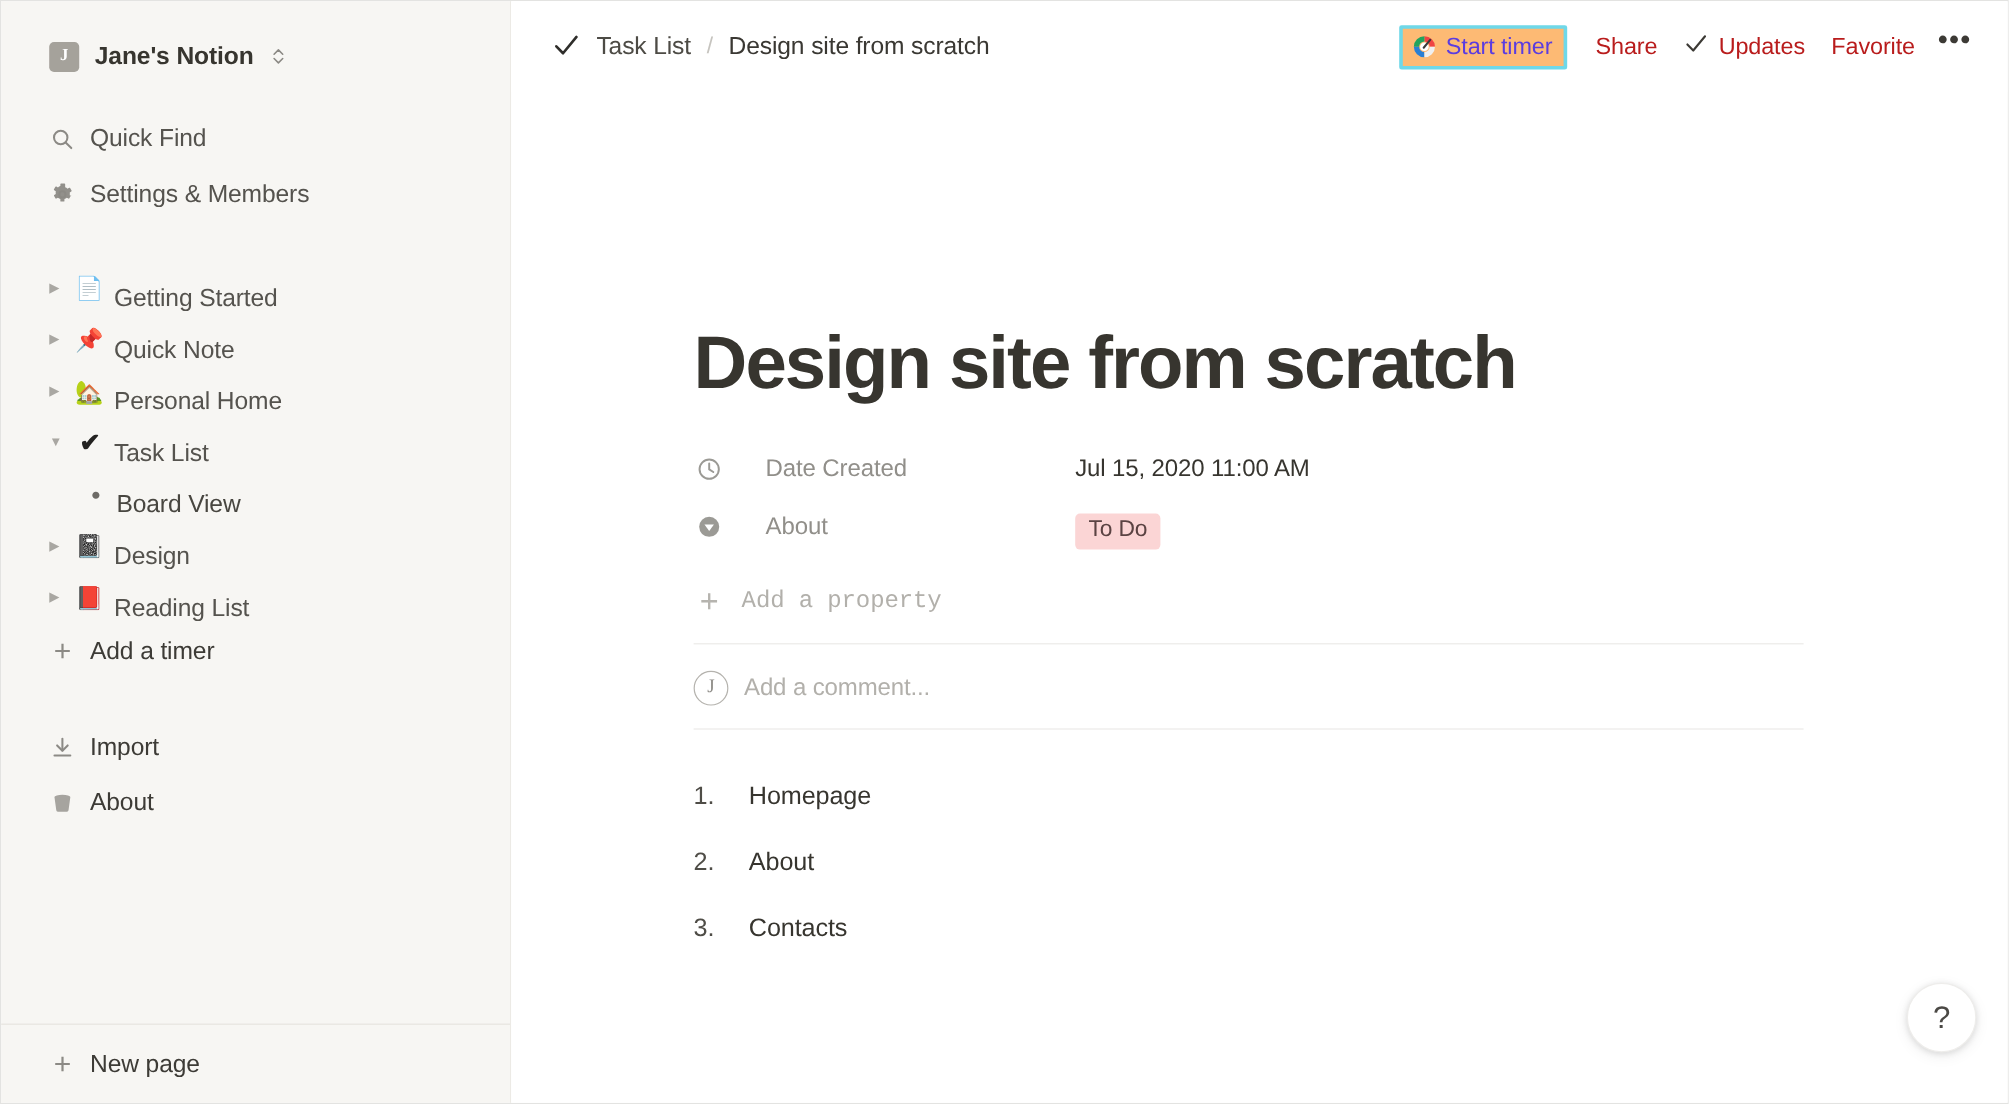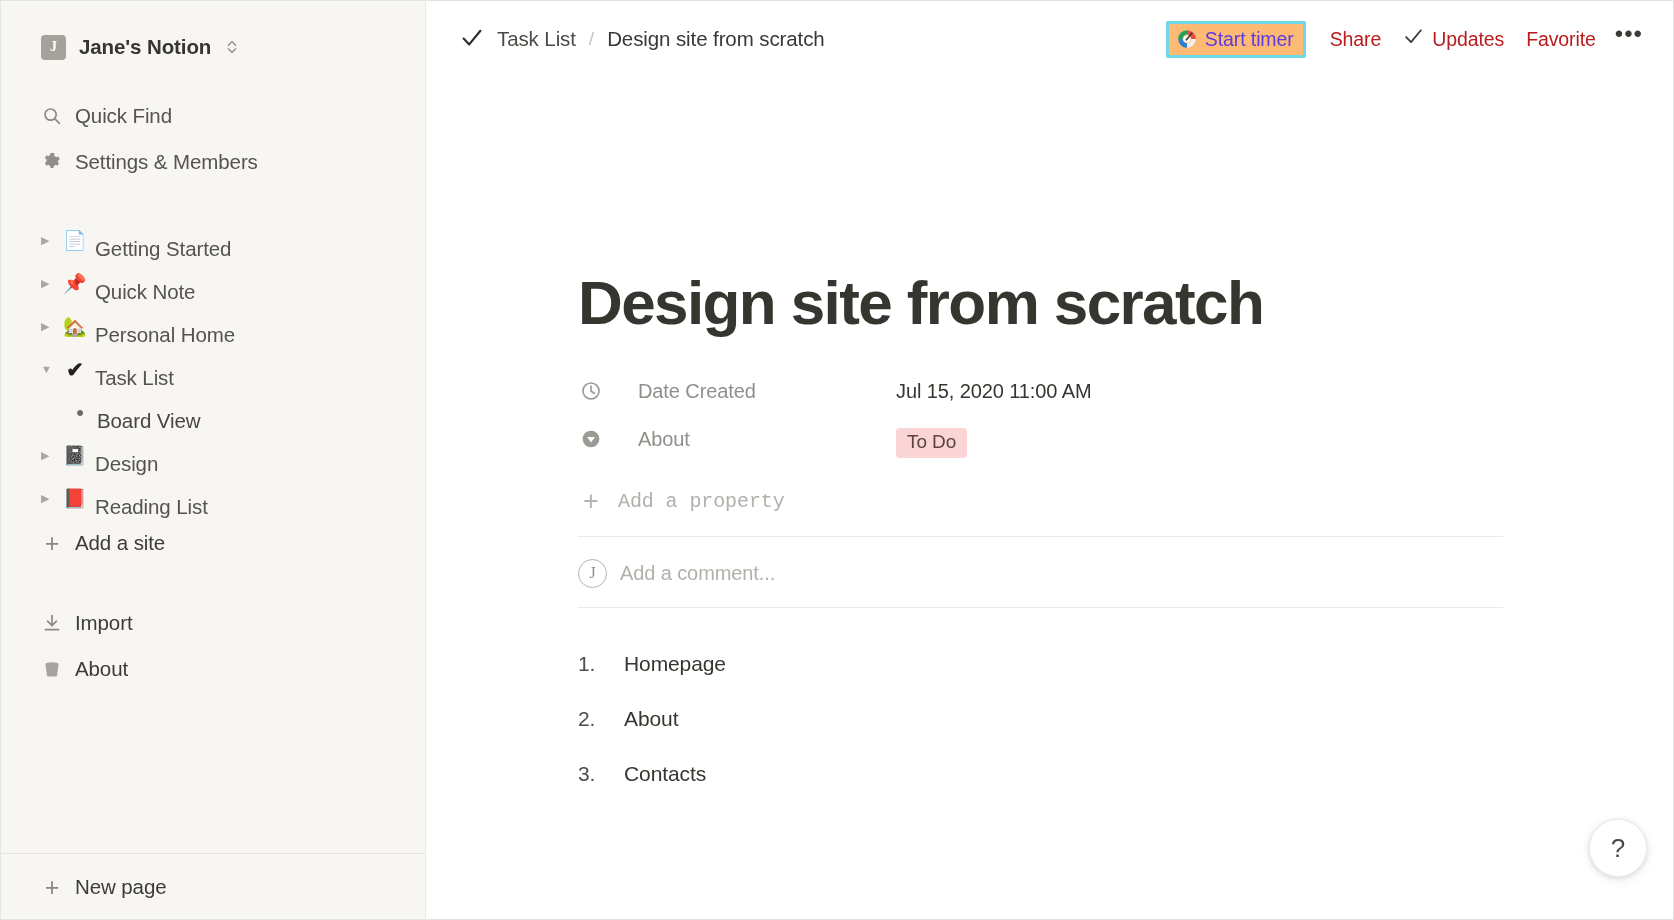--- a/index.html
+++ b/index.html
@@ -457,21 +457,21 @@
         <span class="tree-label">Design</span>
       </div>
       <div class="tree-row">
         <span class="twisty">▶</span>
         <span class="tree-emoji">📕</span>
         <span class="tree-label">Reading List</span>
       </div>
 
       <div class="sb-row" style="height:46px;">
         <span class="plus-ico">+</span>
-        <span class="sb-label dark">Add a site</span>
+        <span class="sb-label dark">Add a timer</span>
       </div>
 
       <div class="sb-gap-lg"></div>
 
 
       <div class="sb-row">
         <span class="sb-ico">
           <svg width="20" height="20" viewBox="0 0 20 20" fill="none">
             <path d="M10 2.6 L10 12.4" stroke="#8c8a85" stroke-width="1.7" stroke-linecap="round"></path>
             <path d="M5.6 8.2 L10 12.6 L14.4 8.2" stroke="#8c8a85" stroke-width="1.7" stroke-linecap="round" stroke-linejoin="round"></path>

